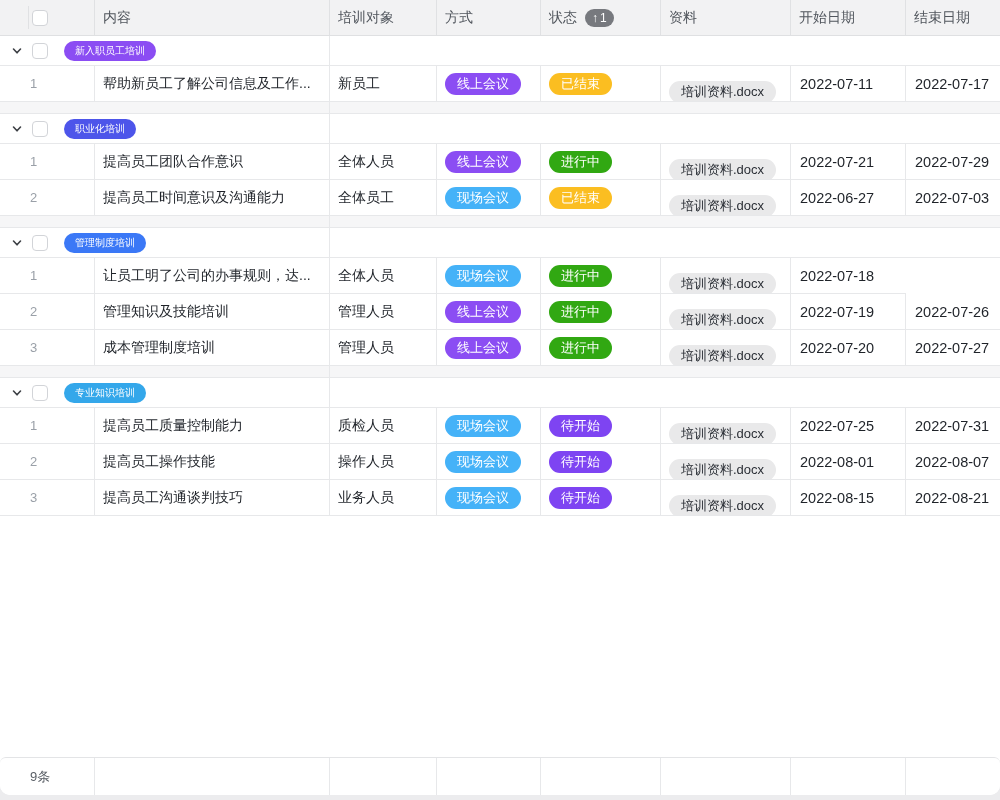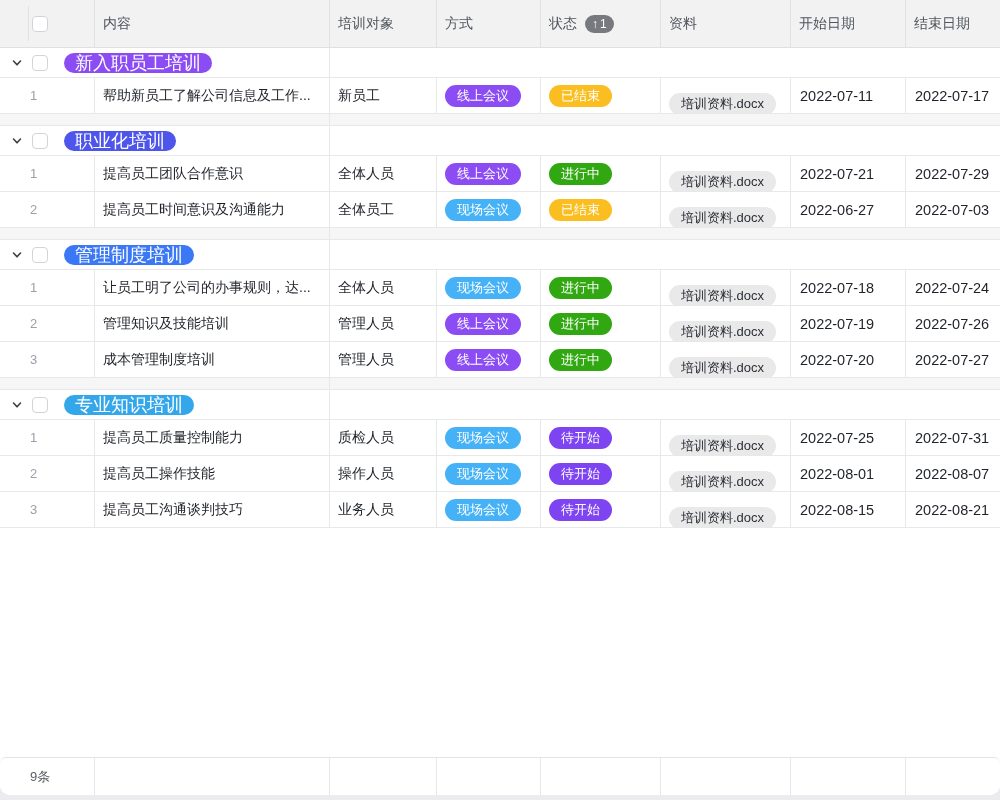--- a/index.html
+++ b/index.html
@@ -16,21 +16,21 @@
     border-radius:0 0 10px 10px;
     overflow:hidden;
     display:flex; flex-direction:column;
   }
   .grid-row {
     display:grid;
     grid-template-columns:95px 235px 107px 104px 120px 130px 115px 94px;
   }
   
   .thead {
-    height:48px;
+    height:36px;
     background:#f2f2f3;
     border-bottom:1px solid #dfe0e2;
     flex:0 0 auto;
   }
   .hcell {
     position:relative;
     display:flex; align-items:center;
     padding-left:8px;
     font-size:14px; color:#51565d;
     border-right:1px solid #e0e1e3;
@@ -73,21 +73,21 @@
   .chevron-btn {
     width:14px; height:14px;
     display:flex; align-items:center; justify-content:center;
     margin-right:8px; flex:0 0 auto;
   }
   .group-left .checkbox { margin-right:16px; }
   .group-badge {
     display:inline-flex; align-items:center;
     height:20px; padding:0 11px;
     border-radius:10px;
-    color:#ffffff; font-size:18px;
+    color:#ffffff; font-size:10px;
     white-space:nowrap;
   }
   .data-row { height:36px; }
   .dcell {
     display:flex; align-items:center;
     padding-left:8px;
     border-right:1px solid #e7e8ea;
     border-bottom:1px solid #e7e8ea;
     font-size:14px; color:#1f2329;
     white-space:nowrap; overflow:hidden;
@@ -267,21 +267,20 @@
         <div class="dcell">
           <span class="pill" style="background: rgb(69, 178, 248);">现场会议</span>
         </div>
         <div class="dcell">
           <span class="pill" style="background: rgb(49, 168, 18);">进行中</span>
         </div>
         <div class="dcell">
           <span class="file-pill">培训资料.docx</span>
         </div>
         <div class="dcell date-cell">2022-07-18</div>
-        <div class="dcell date-cell">2022-07-24</div>
       </div>
       <div class="grid-row data-row">
         <div class="dcell num-cell">2</div>
         <div class="dcell">管理知识及技能培训</div>
         <div class="dcell">管理人员</div>
         <div class="dcell">
           <span class="pill" style="background: rgb(139, 77, 243);">线上会议</span>
         </div>
         <div class="dcell">
           <span class="pill" style="background: rgb(49, 168, 18);">进行中</span>

